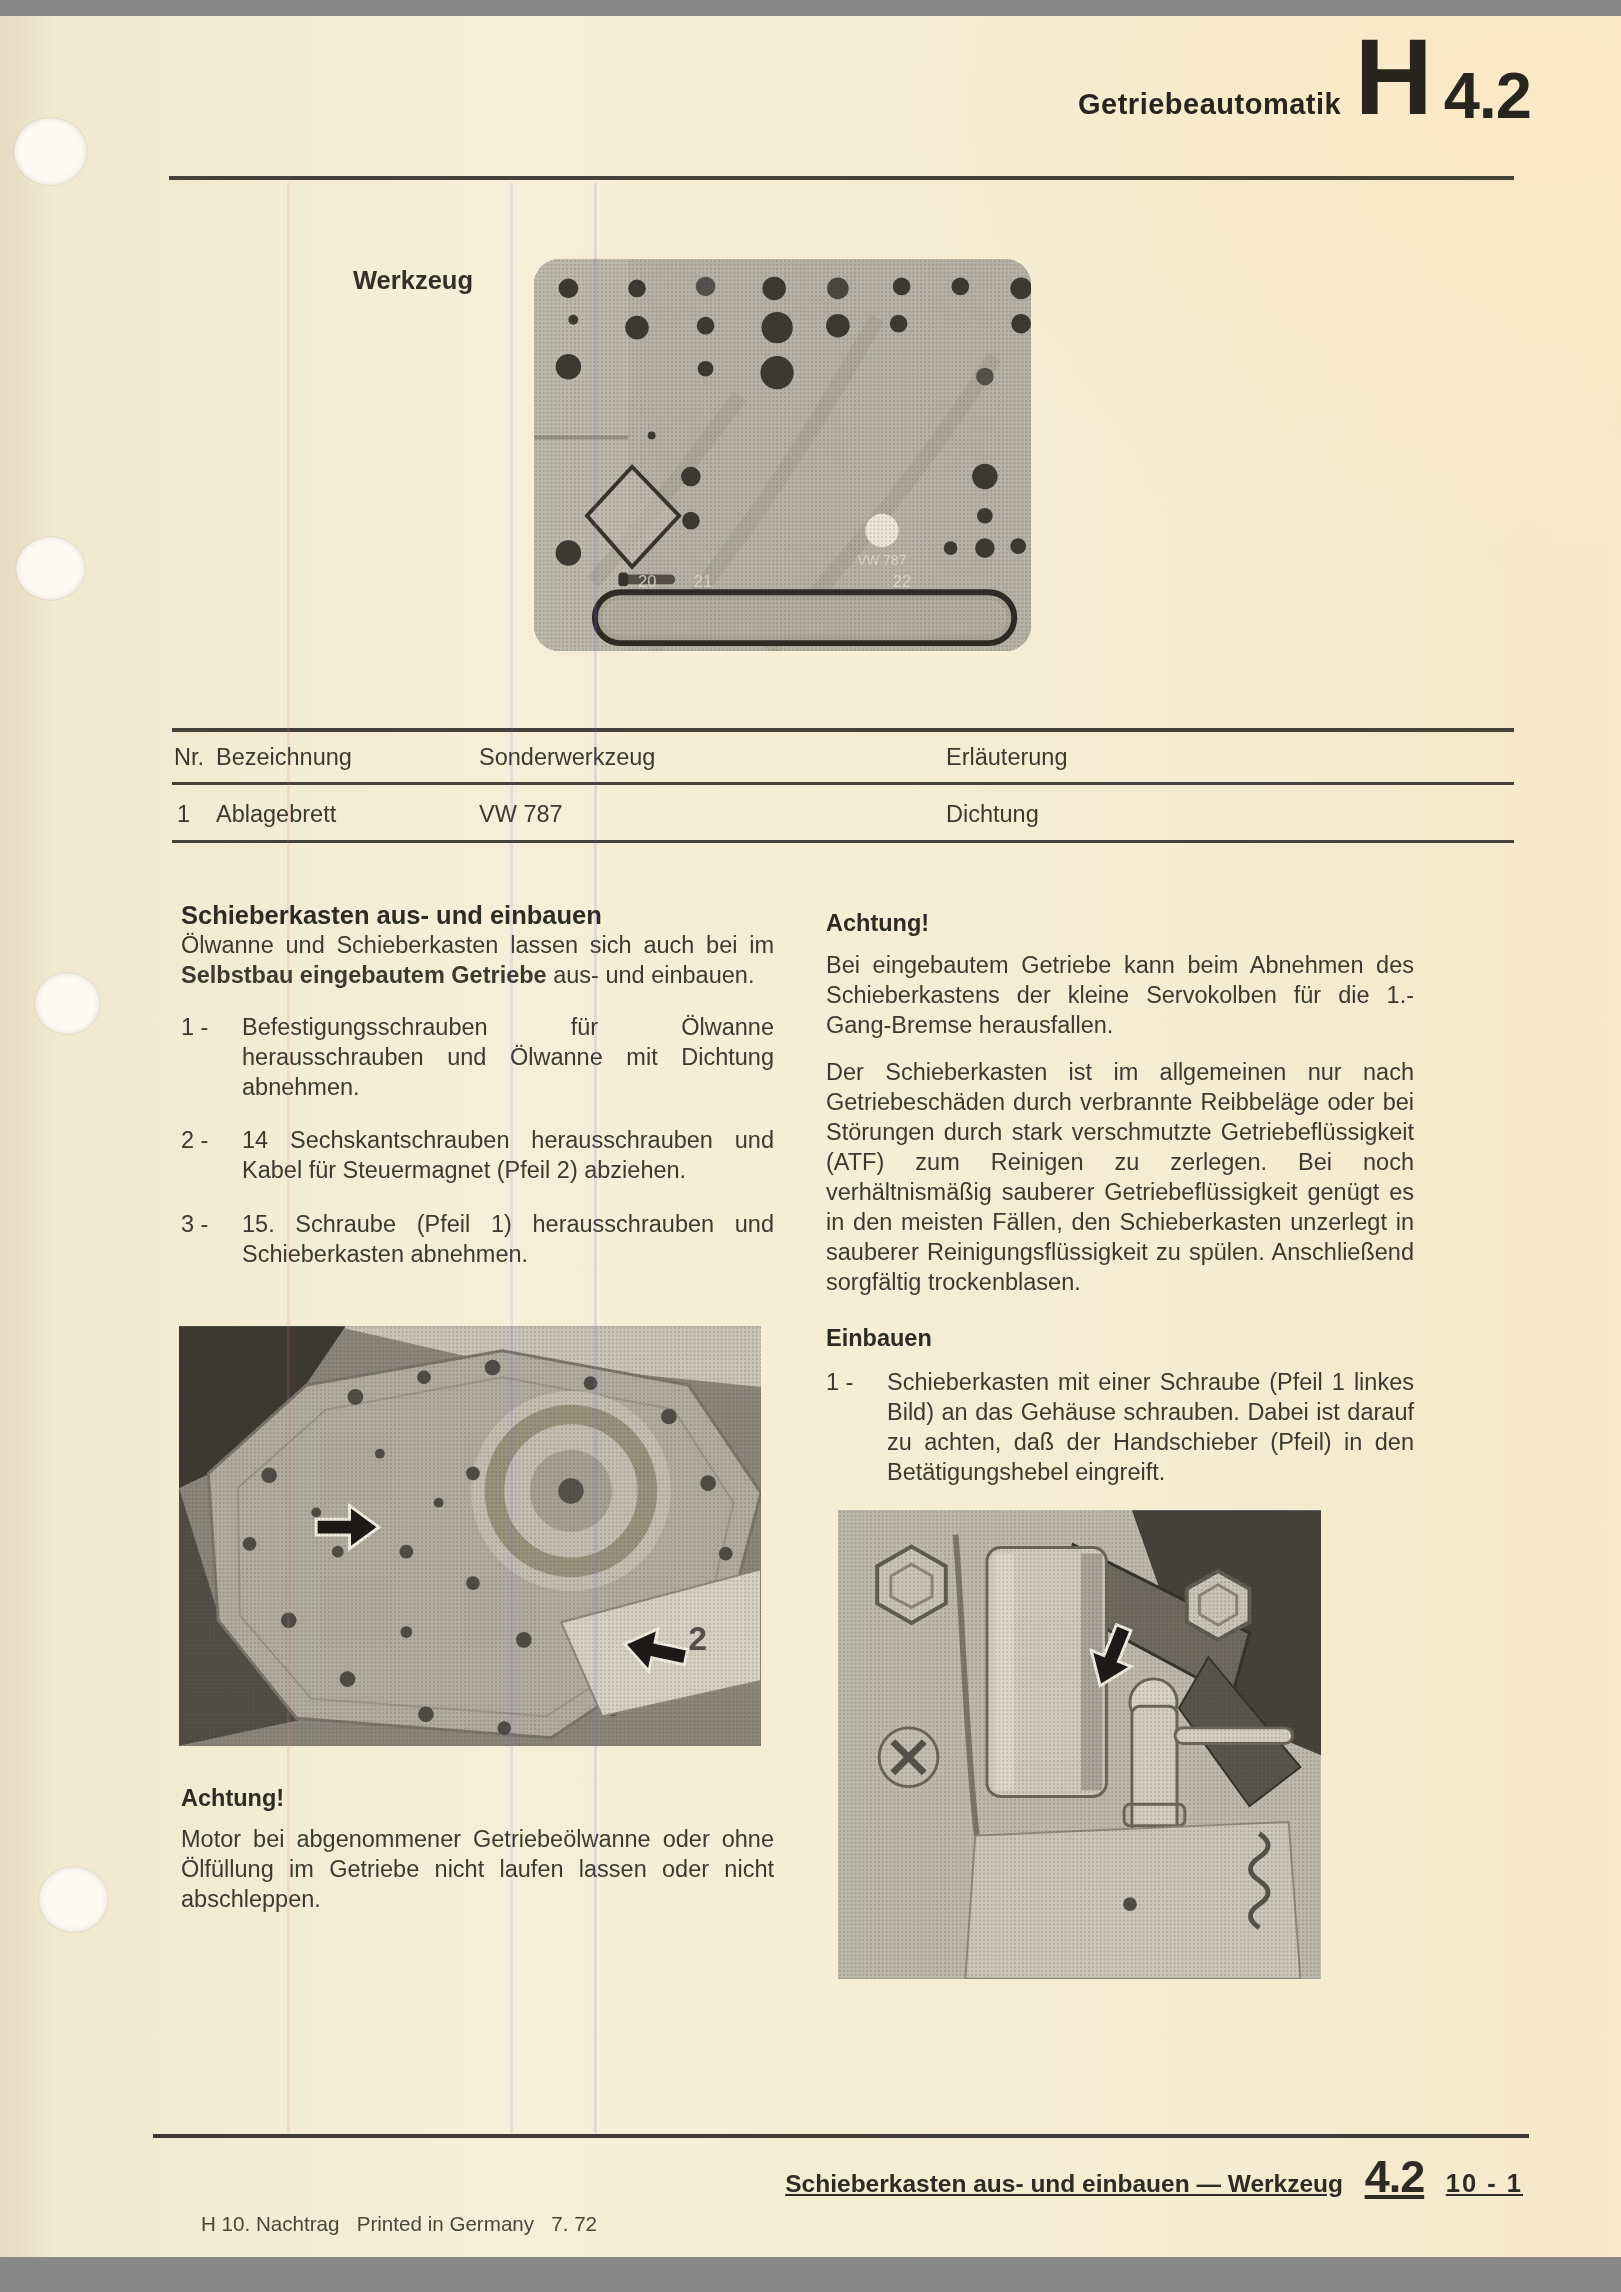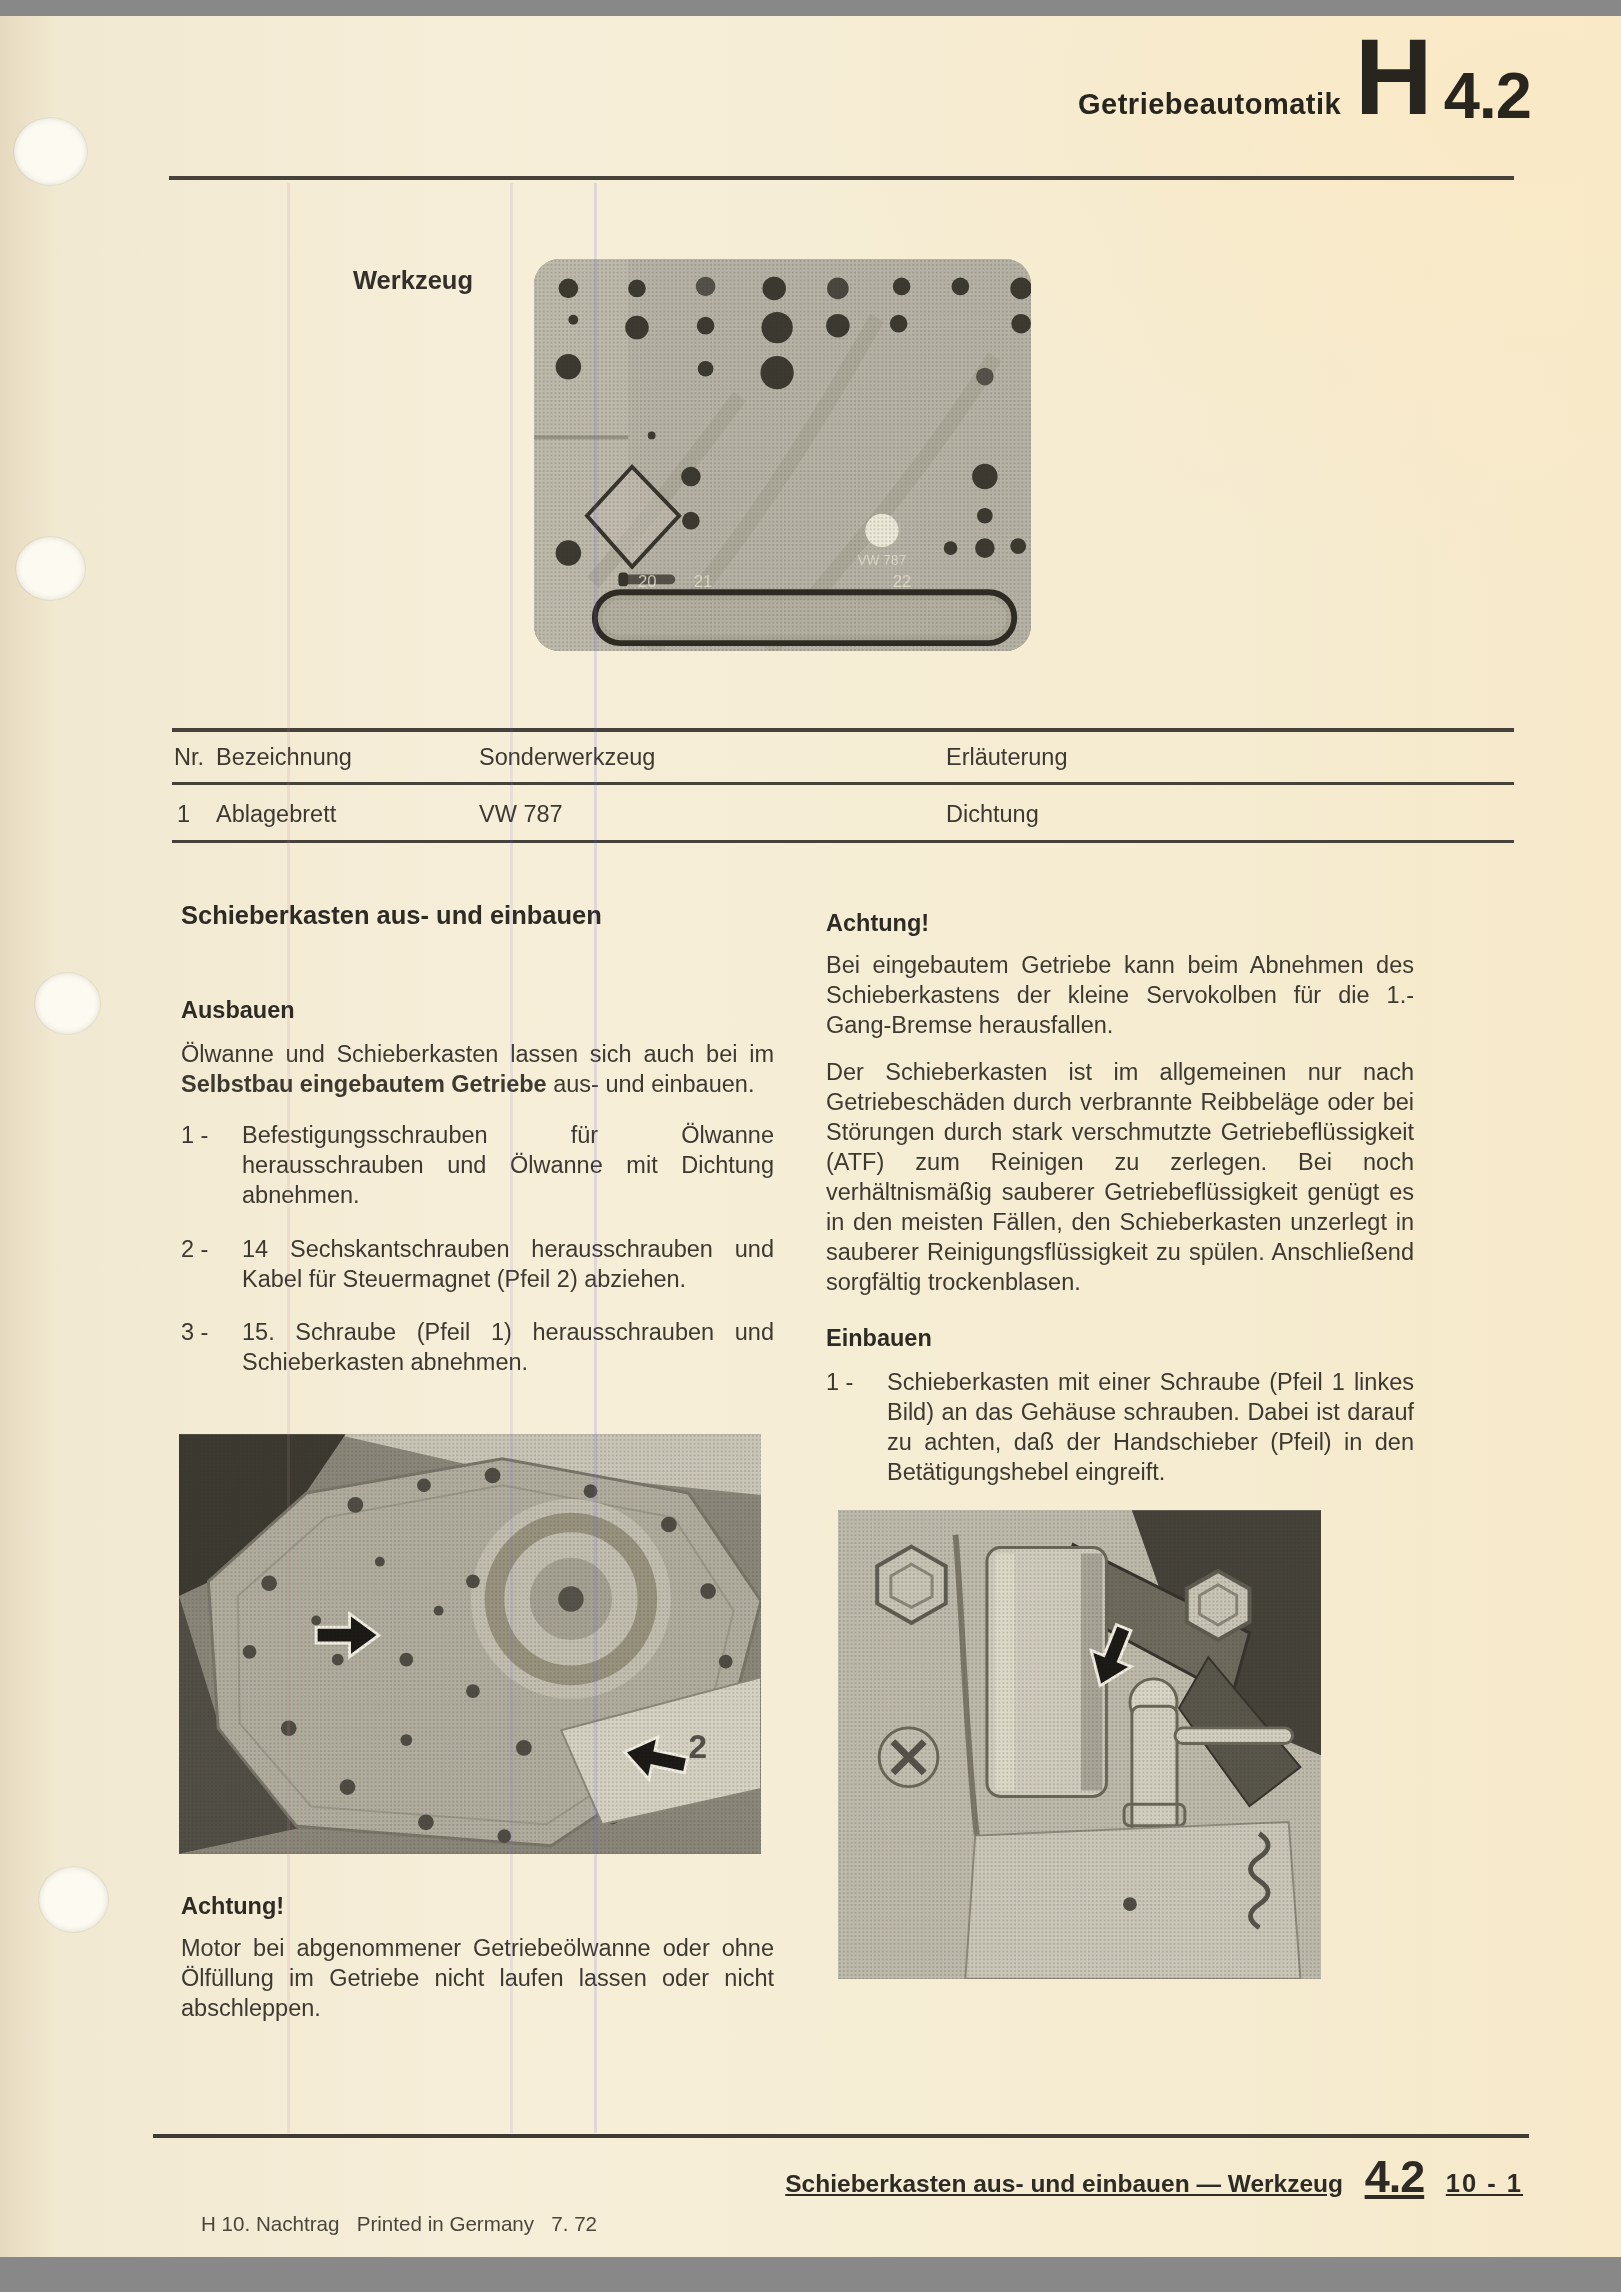--- a/index.html
+++ b/index.html
@@ -178,21 +178,20 @@
     <div class="drow">
       <span class="cell c-nr">1</span>
       <span class="cell c-bez">Ablagebrett</span>
       <span class="cell c-son">VW 787</span>
       <span class="cell c-erl">Dichtung</span>
     </div>
   </div>
 
   <section class="col col-left">
     <h2 class="title">Schieberkasten aus- und einbauen</h2>
-    <h3 class="subhead ausbauen">Ausbauen</h3>
     <p class="intro"><span>Ölwanne und Schieberkasten lassen sich auch bei im </span><b>Selbstbau eingebautem Getriebe</b><span> aus- und einbauen.</span></p>
 
     <div class="steps">
       <div class="step">
         <span class="step-num">1 -</span>
         <span class="step-text">Befestigungsschrauben für Ölwanne herausschrauben und Ölwanne mit Dichtung abnehmen.</span>
       </div>
       <div class="step">
         <span class="step-num">2 -</span>
         <span class="step-text">14 Sechskantschrauben herausschrauben und Kabel für Steuermagnet (Pfeil 2) abziehen.</span>

